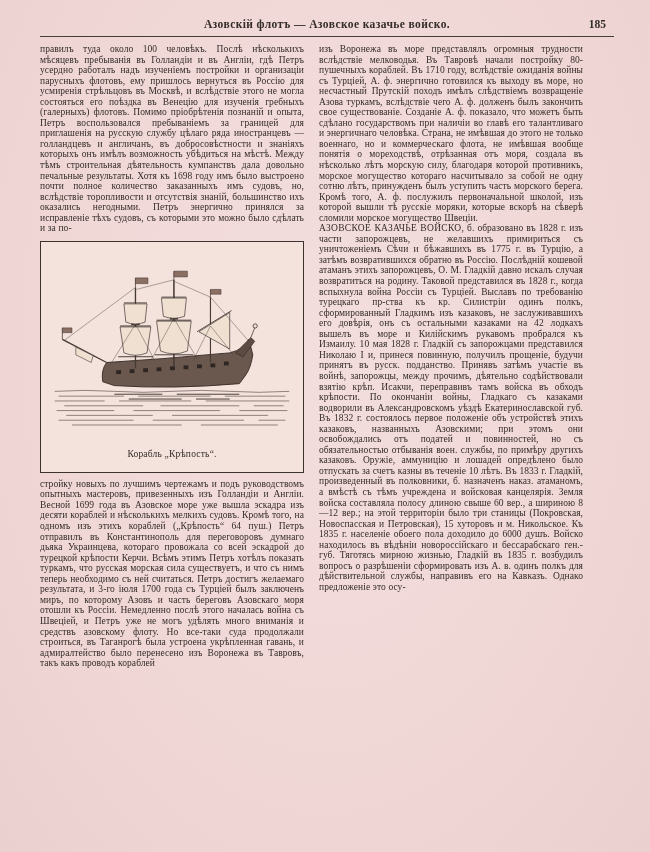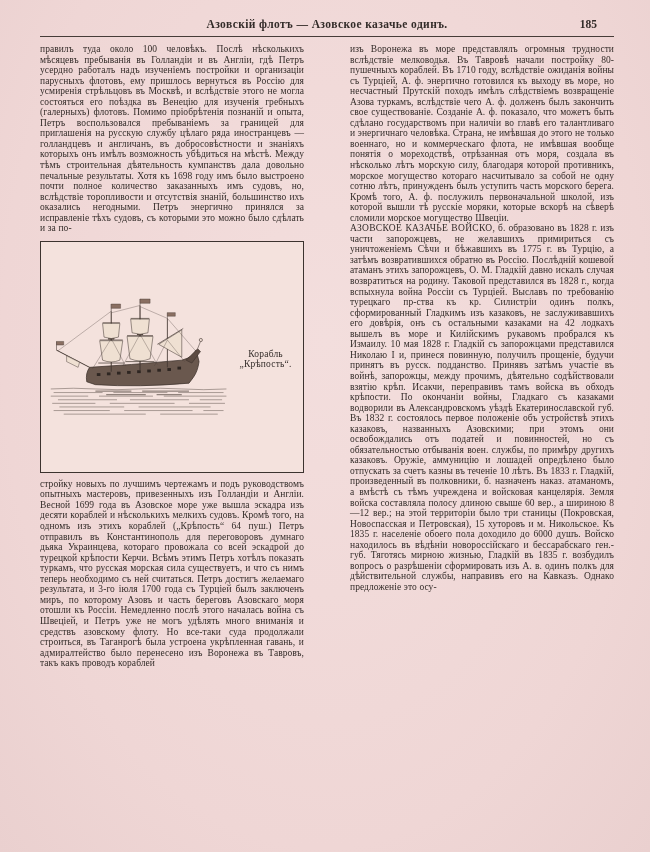--- a/index.html
+++ b/index.html
@@ -30,35 +30,34 @@
   .page-title {
     position: absolute;
     left: 0; right: 0;
     text-align: center;
     font-weight: bold;
     font-size: 11.5px;
     letter-spacing: 0.4px;
   }
   .page-number {
     position: absolute;
-    right: 17px;
+    right: 8px;
     top: 0;
     font-size: 11.5px;
     font-weight: bold;
   }
   .header-rule {
     border: 0;
     border-top: 1px solid #463c38;
     margin: 2px 4px 7px 4px;
   }
   .columns {
     display: flex;
     gap: 15px;
     margin: 0 4px;
-    justify-content: space-between;
   }
   .col {
     width: 264px;
     flex: 0 0 264px;
     font-size: 9.5px;
     line-height: 10.55px;
     text-align: justify;
     letter-spacing: 0.05px;
   }
   .col p {
@@ -68,26 +67,26 @@
     word-spacing: 0.2px;
   }
   .runin-heading {
     font-weight: normal;
     letter-spacing: 0.3px;
   }
   figure.plate {
     margin: 7px 0 6px 0;
     border: 1px solid #3c332f;
     background: #f4e2dd;
-    padding: 4px 4px 2px 4px;
+    padding: 12px 4px 2px 4px;
     box-sizing: border-box;
     width: 264px;
     height: 232px;
     display: flex;
-    flex-direction: row;
+    flex-direction: column;
     align-items: center;
   }
   figure.plate svg {
     display: block;
     width: 250px;
     height: 192px;
   }
   figcaption.plate-caption {
     font-size: 9.5px;
     text-align: center;
@@ -95,21 +94,21 @@
     letter-spacing: 0.2px;
   }
   .engraving-line { stroke: #463a34; fill: none; }
 </style>
 </head>
 <body>
 
 <div class="page">
 
   <div class="page-header">
-    <div class="page-title">Азовскій флотъ — Азовское казачье одинъ.</div>
+    <div class="page-title">Азовскій флотъ — Азовское казачье войско.</div>
     <div class="page-number">185</div>
   </div>
   <hr class="header-rule">
 
   <div class="columns">
 
     <div class="col">
       <p class="body-text">правилъ туда около 100 человѣкъ. Послѣ нѣсколькихъ мѣсяцевъ пребыванія въ Голландіи и въ Англіи, гдѣ Петръ усердно работалъ надъ изученіемъ постройки и организаціи парусныхъ флотовъ, ему пришлось вернуться въ Россію для усмиренія стрѣльцовъ въ Москвѣ, и вслѣдствіе этого не могла состояться его поѣздка въ Венецію для изученія гребныхъ (галерныхъ) флотовъ. Помимо пріобрѣтенія познаній и опыта, Петръ воспользовался пребываніемъ за границей для приглашенія на русскую службу цѣлаго ряда иностранцевъ — голландцевъ и англичанъ, въ добросовѣстности и знаніяхъ которыхъ онъ имѣлъ возможность убѣдиться на мѣстѣ. Между тѣмъ строительная дѣятельность кумпанствъ дала довольно печальные результаты. Хотя къ 1698 году имъ было выстроено почти полное количество заказанныхъ имъ судовъ, но, вслѣдствіе торопливости и отсутствія знаній, большинство ихъ оказались негодными. Петръ энергично принялся за исправленіе тѣхъ судовъ, съ которыми это можно было сдѣлать и за по-</p>
 
       <figure class="plate">

